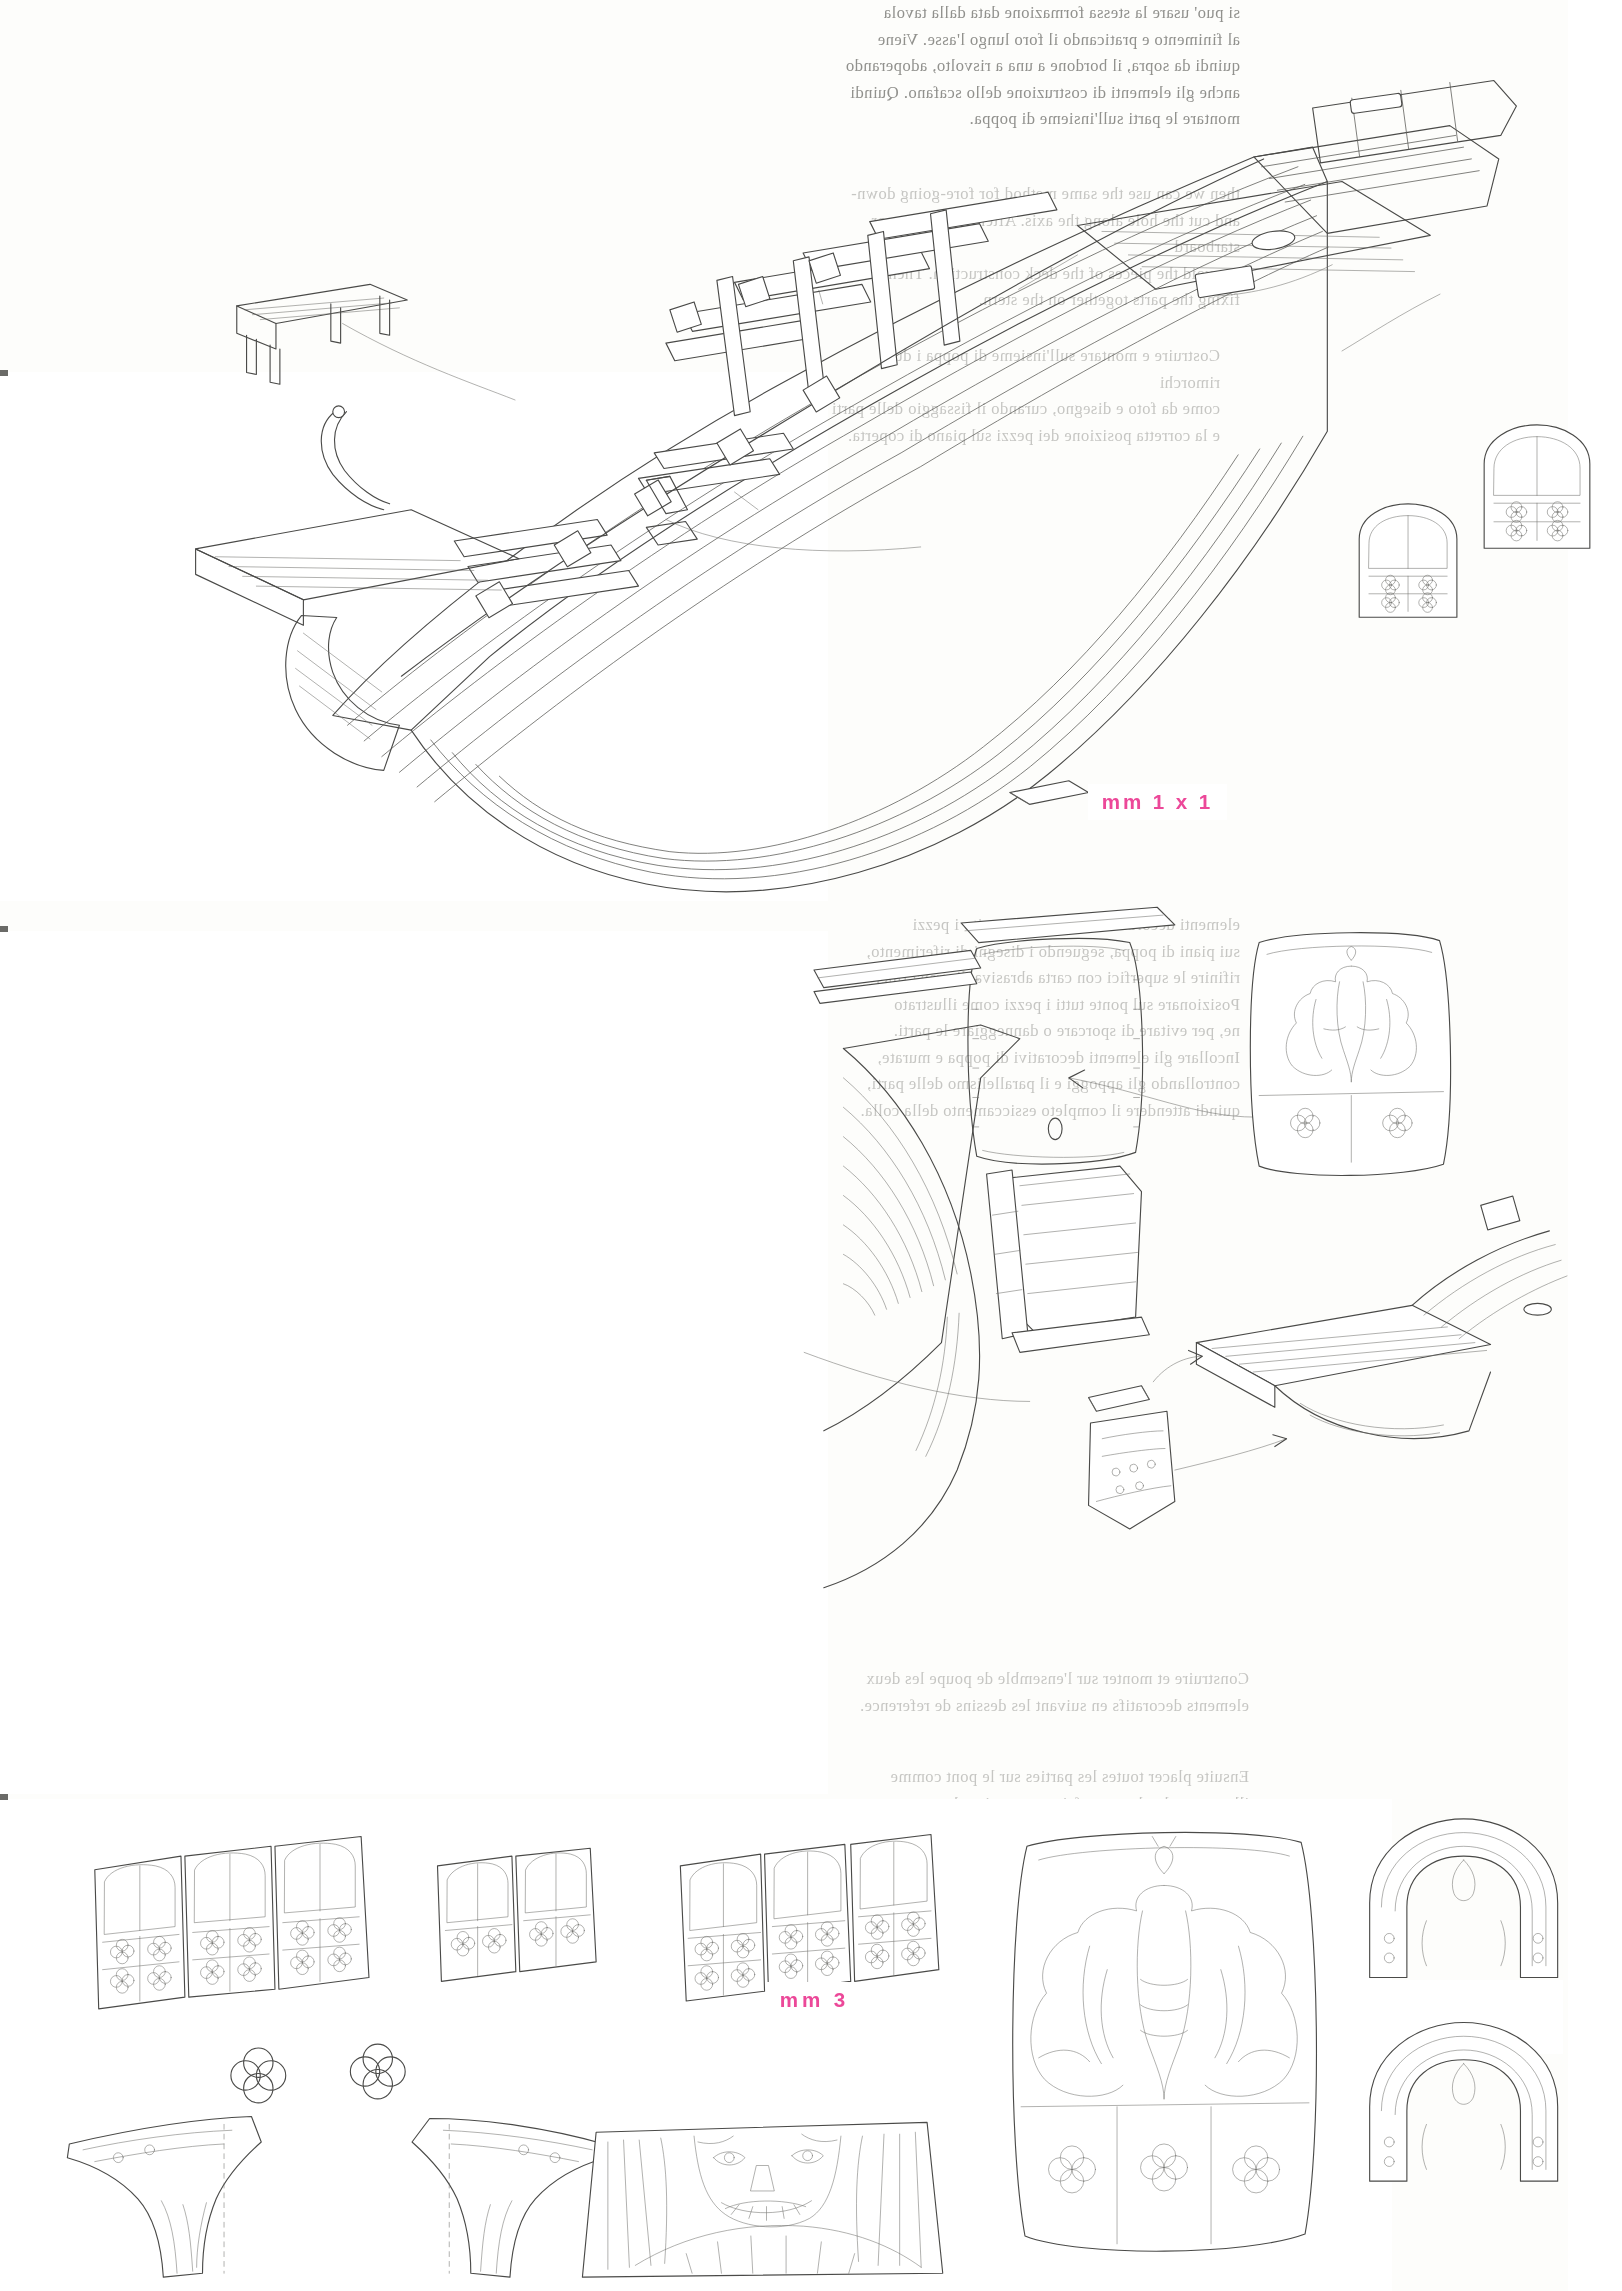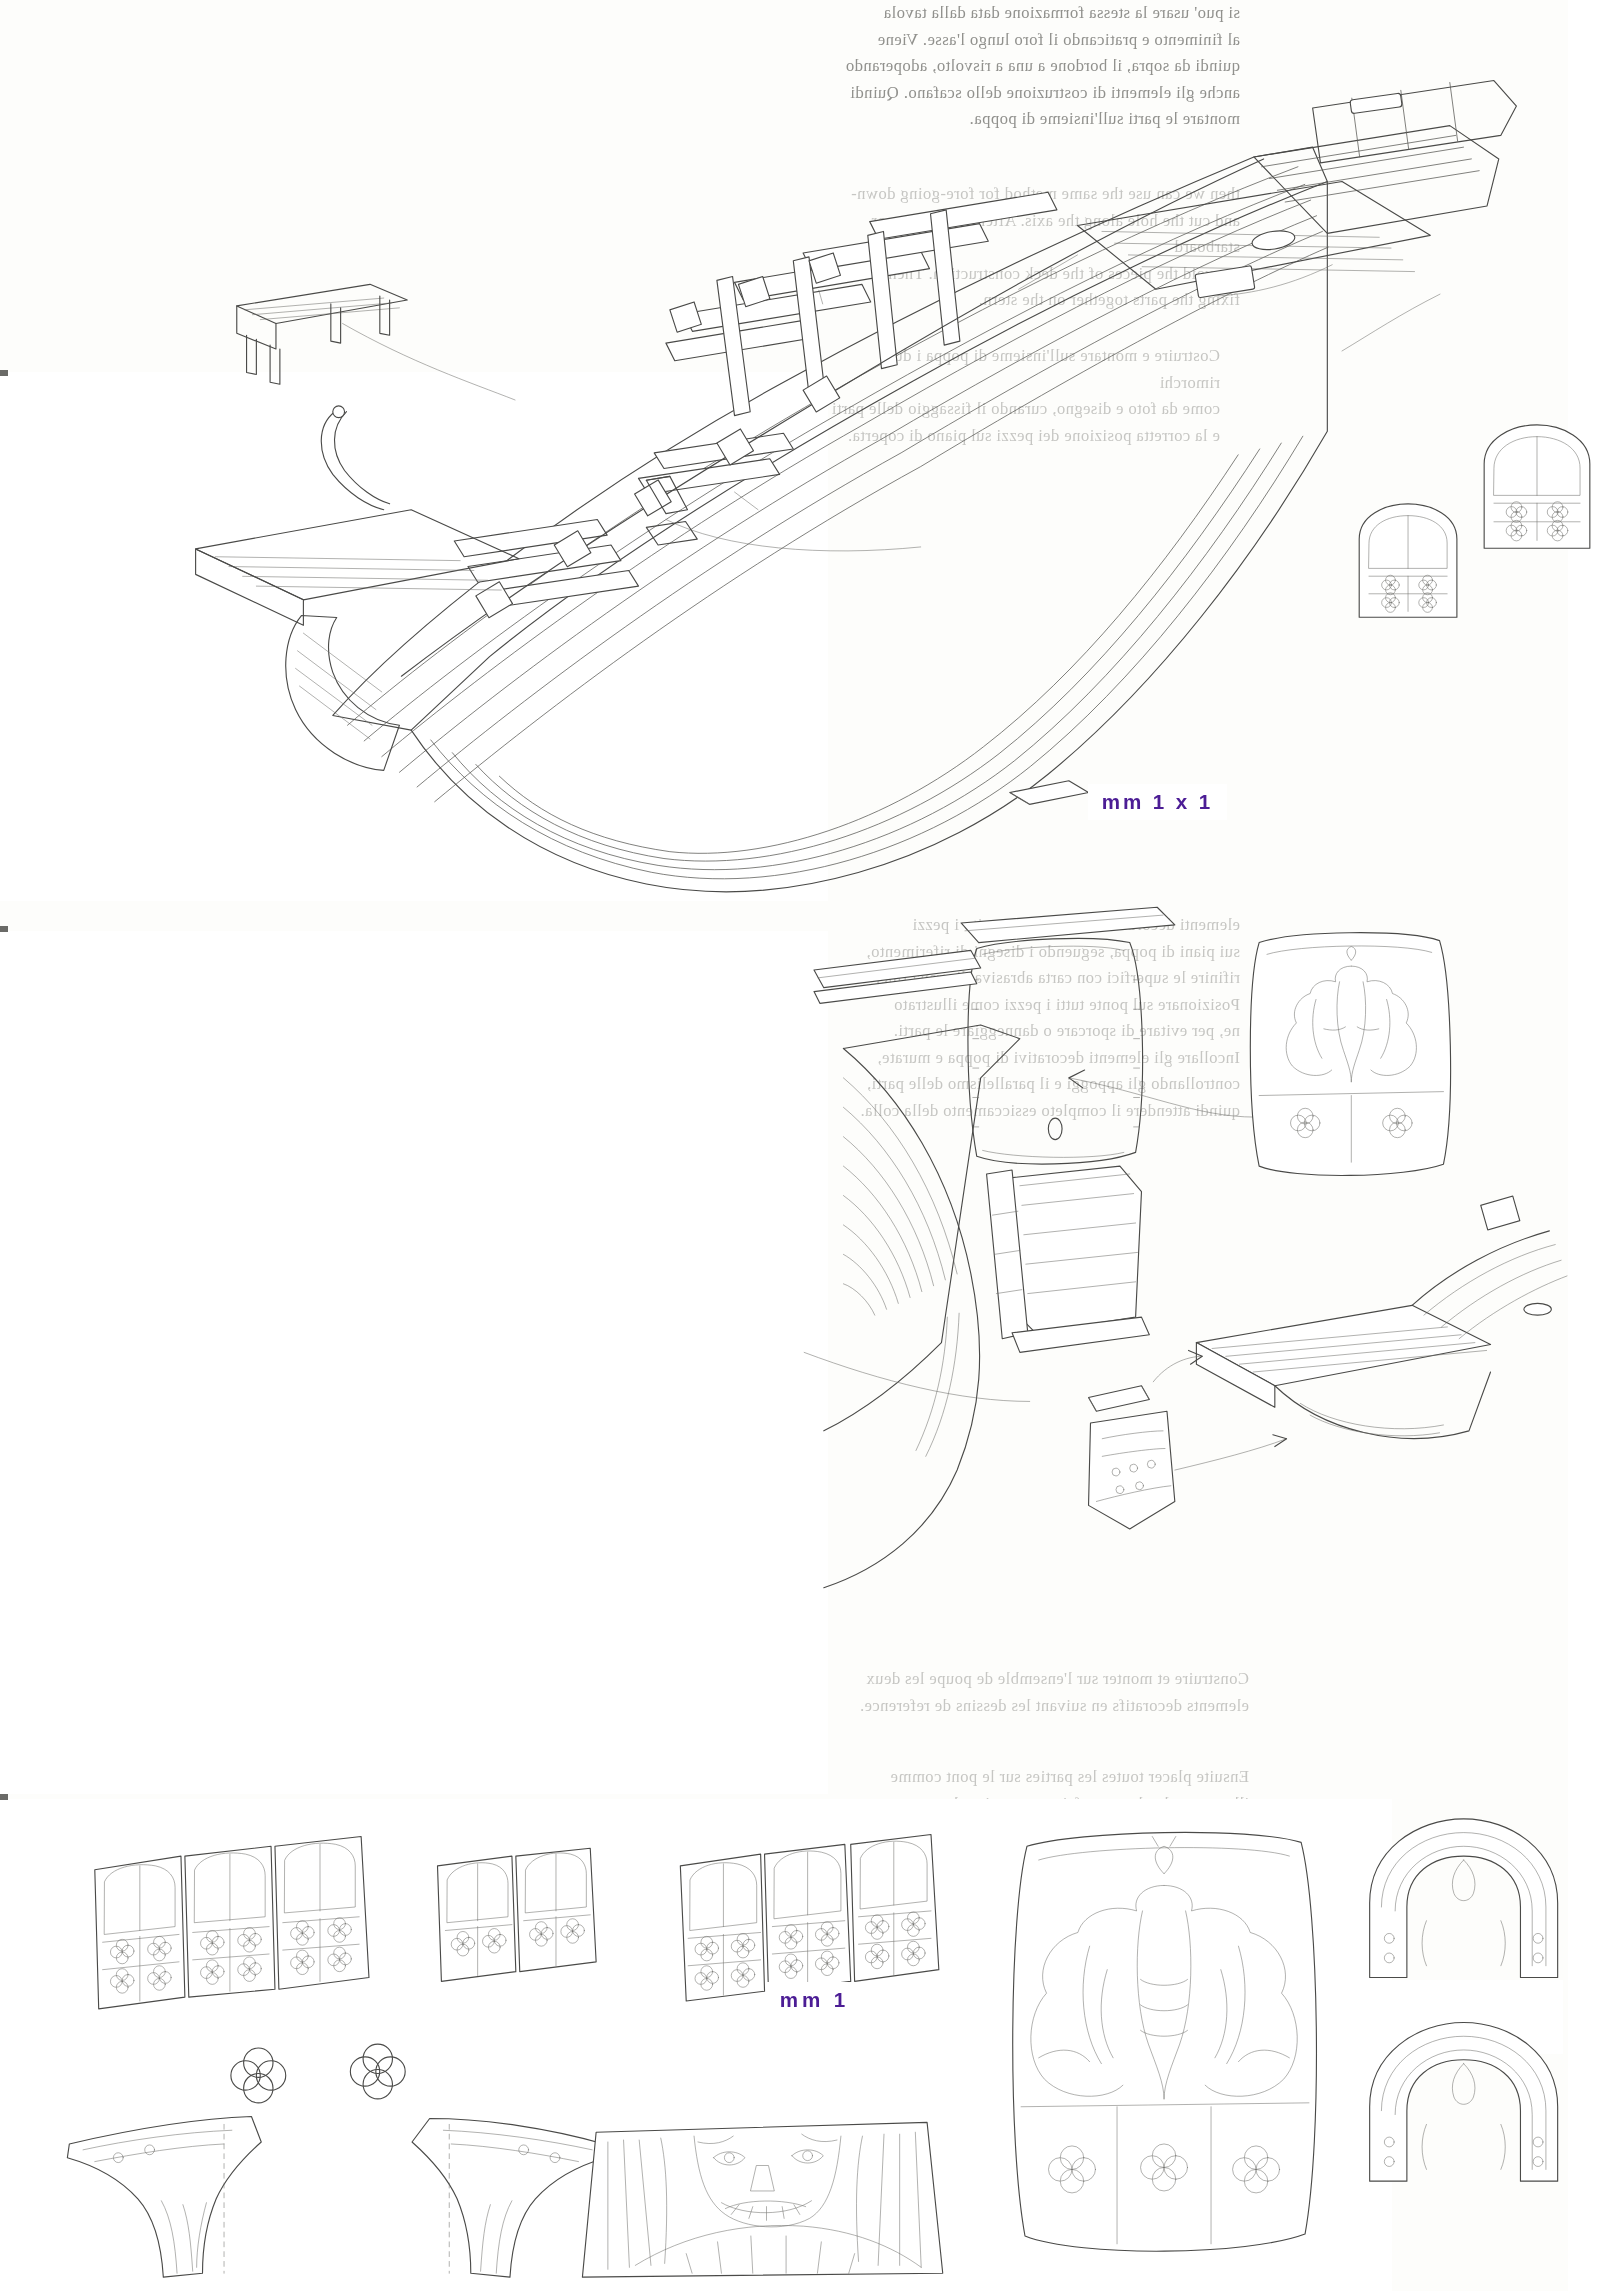--- a/index.html
+++ b/index.html
@@ -45,21 +45,21 @@
   svg { display: block; overflow: visible; }
   .ln { fill: none; stroke: #4a4a48; stroke-width: 1.15; stroke-linejoin: round; stroke-linecap: round; }
   .ln.thin { stroke-width: .8; stroke: #5d5d5a; }
   .ln.hair { stroke-width: .55; stroke: #6e6e6b; }
   .fillw { fill: #ffffff; }
 
   
   .scalebar {
     position: absolute;
     background: #ffffff;
-    color: #4c1d95;
+    color: #ec4899;
     font-weight: bold;
     font-size: 20.6px;
     letter-spacing: 2.9px;
     padding: 5.9px 13.7px;
     font-family: "Liberation Sans", sans-serif;
     white-space: nowrap;
   }
   .edge-mark {
     position: absolute;
     width: 2.9px;
@@ -771,16 +771,16 @@
           <path d="M1472 318 C1478 332 1478 350 1472 364"></path>
           <circle cx="1358" cy="336" r="5"></circle>
             <circle cx="1510" cy="336" r="5"></circle>
           <circle cx="1358" cy="356" r="5"></circle>
             <circle cx="1510" cy="356" r="5"></circle>
         </g>
       </g>
     </svg>
   </div>
 
-  <div class="scalebar" style="left:766px; top:1982px; letter-spacing:3.9px;">mm  1</div>
+  <div class="scalebar" style="left:766px; top:1982px; letter-spacing:3.9px;">mm  3</div>
 
 </div>
 
 
 </body></html>

